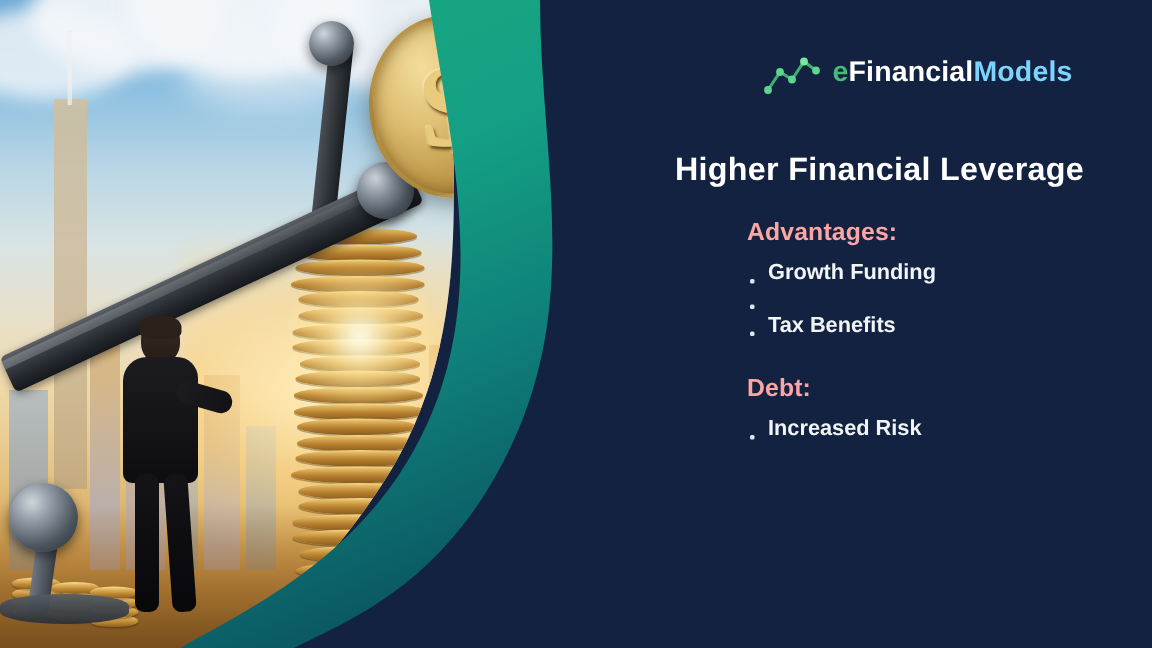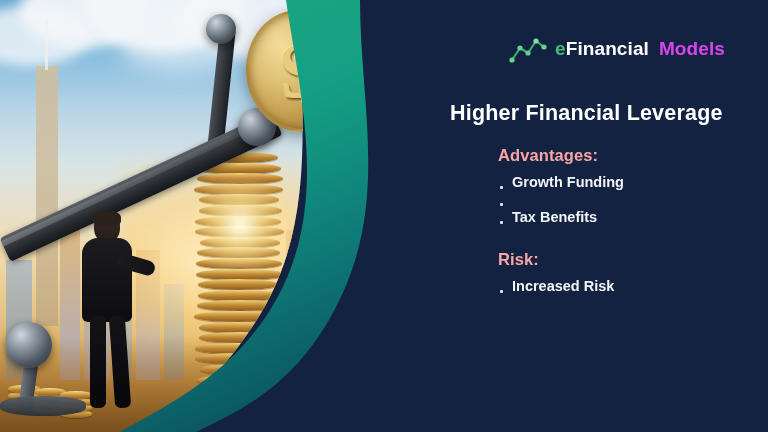--- a/index.html
+++ b/index.html
@@ -163,21 +163,21 @@
   }
 
   
   #content { position:absolute; left:430px; top:0; width:338px; height:432px; }
 
   #logo { position:absolute; left:78px; top:34px; display:flex; align-items:center; gap:7px; }
   #logo-mark { width:40px; height:30px; display:block; }
   #logo-text { font-size:19px; font-weight:600; letter-spacing:.1px; white-space:nowrap; }
   #logo-text .lg-e { color:#46b877; }
   #logo-text .lg-fin { color:#ffffff; }
-  #logo-text .lg-mod { color:#d946ef;margin-left:10px; }
+  #logo-text .lg-mod { color:#7dd3fc; }
 
   #page-title {
     position:absolute; left:20px; top:101px; width:320px;
     font-size:21.5px; font-weight:bold; color:#ffffff; letter-spacing:.2px;
   }
 
   .section { position:absolute; left:68px; width:270px; }
   #adv-section { top:146px; }
   #risk-section { top:250px; }
 
@@ -383,21 +383,21 @@
             <span class="dot"></span>
           </li>
         <li>
             <span class="dot"></span>
             <span>Tax Benefits</span>
           </li>
       </ul>
     </div>
 
     <div class="section" id="risk-section">
-      <div class="sec-heading">Risk:</div>
+      <div class="sec-heading">Debt:</div>
       <ul class="bullets">
         <li>
             <span class="dot"></span>
             <span>Increased Risk</span>
           </li>
       </ul>
     </div>
 
   </div>
 </div>

